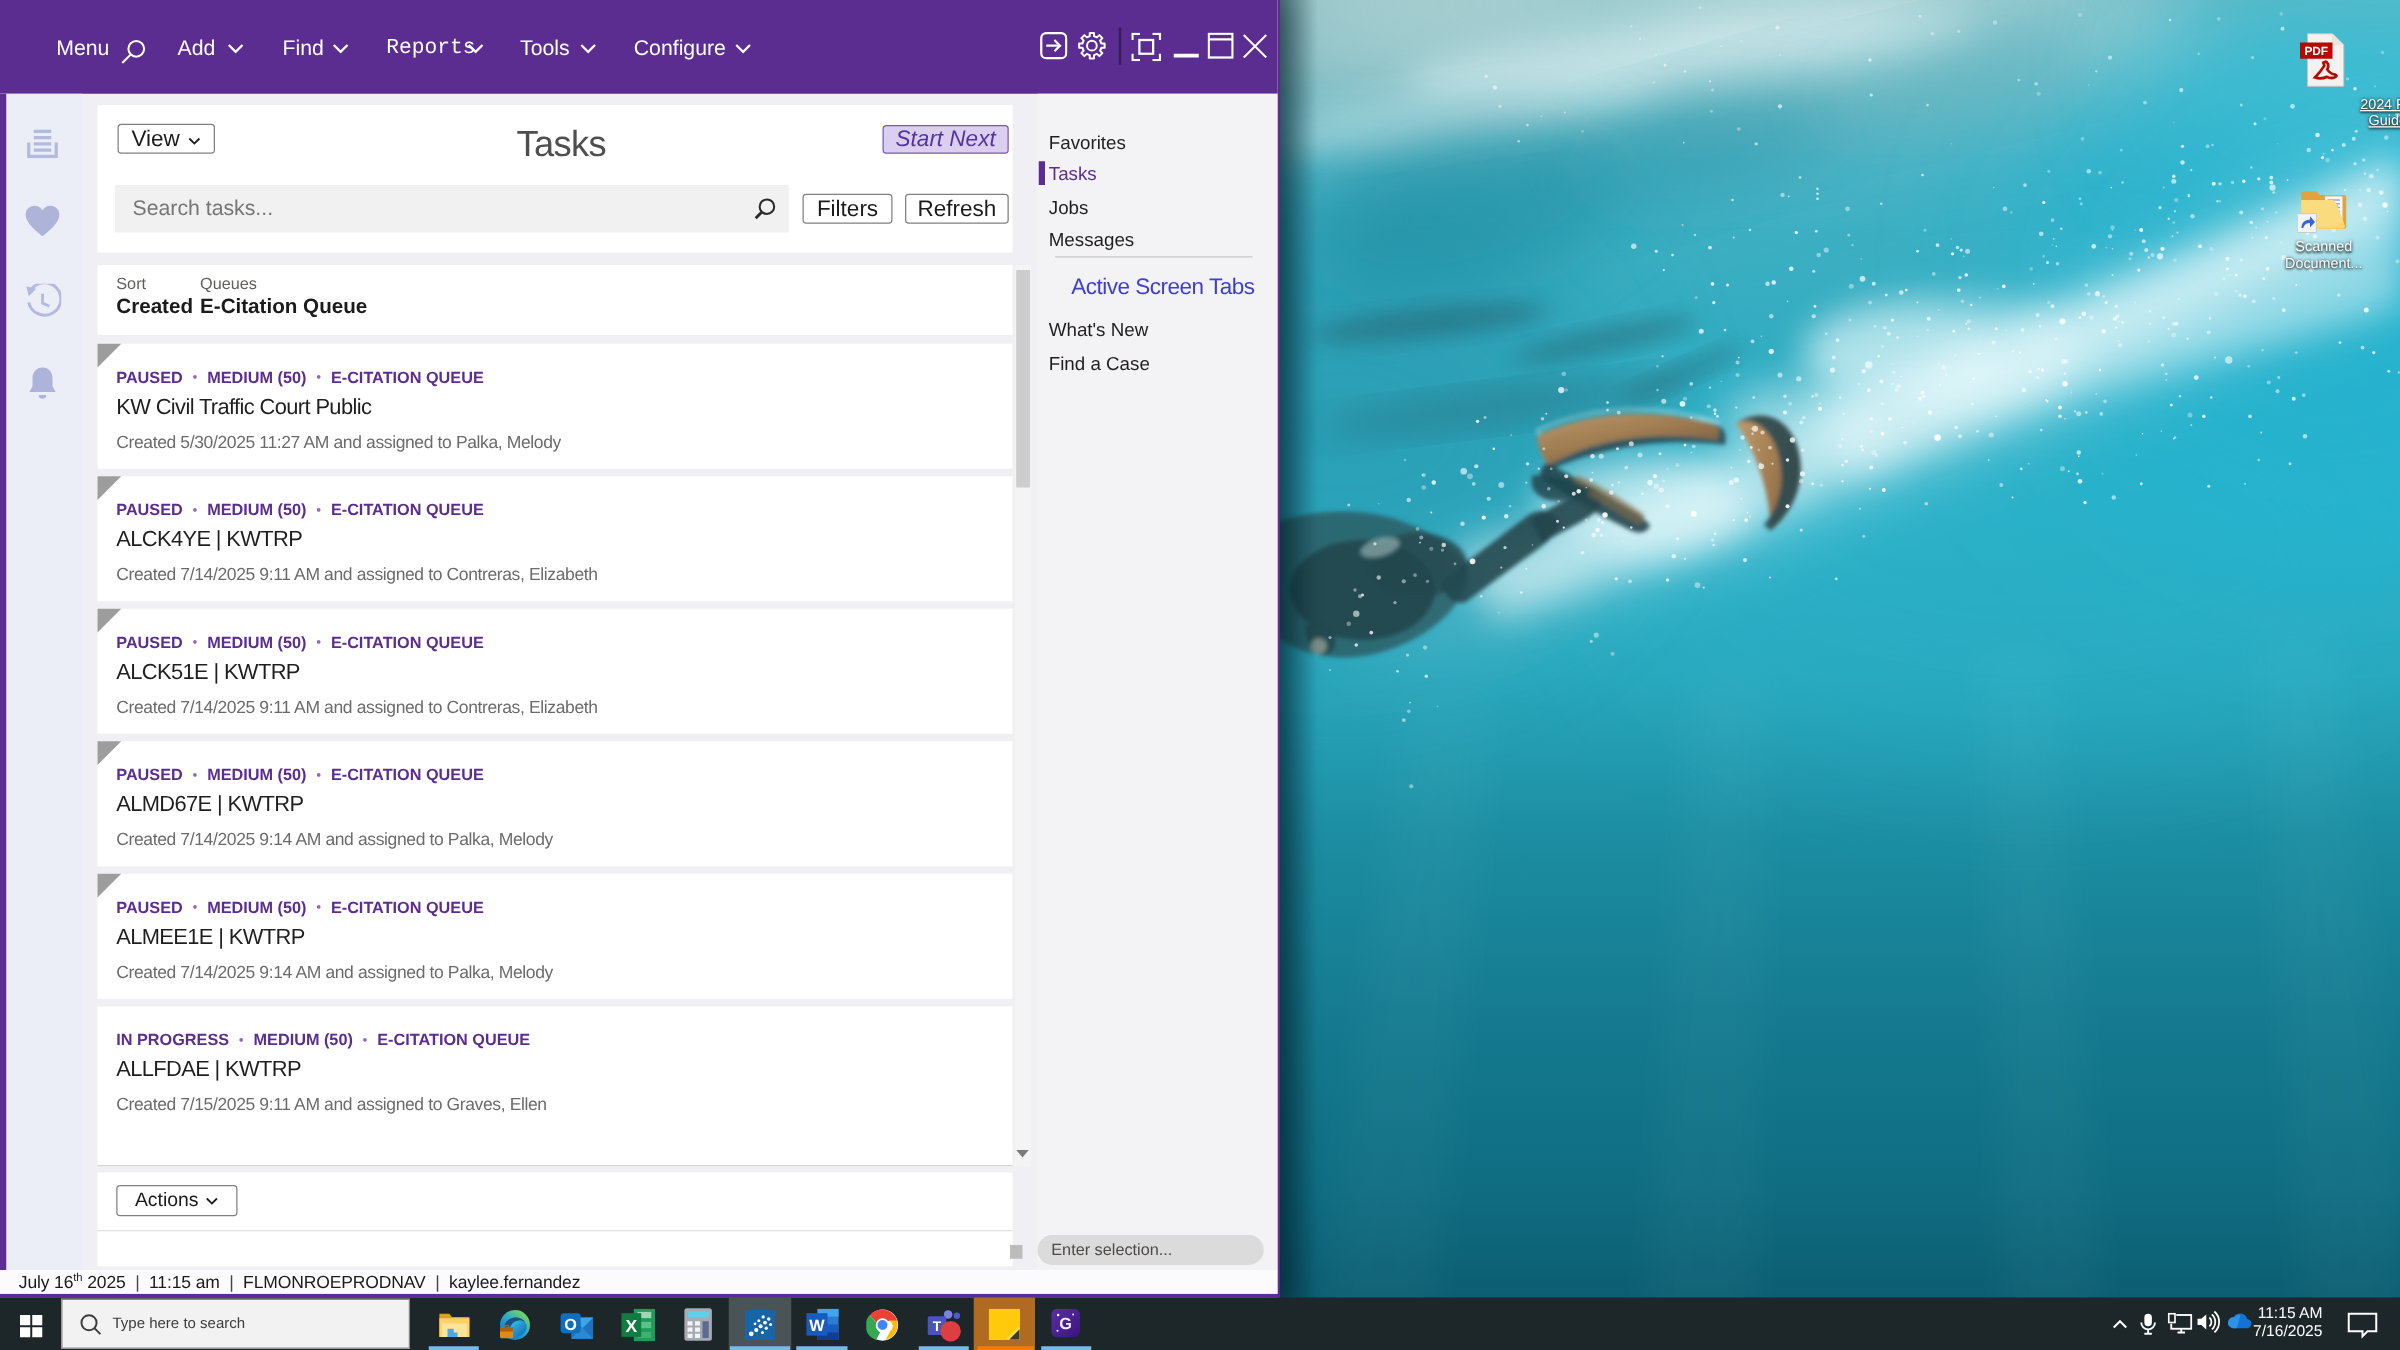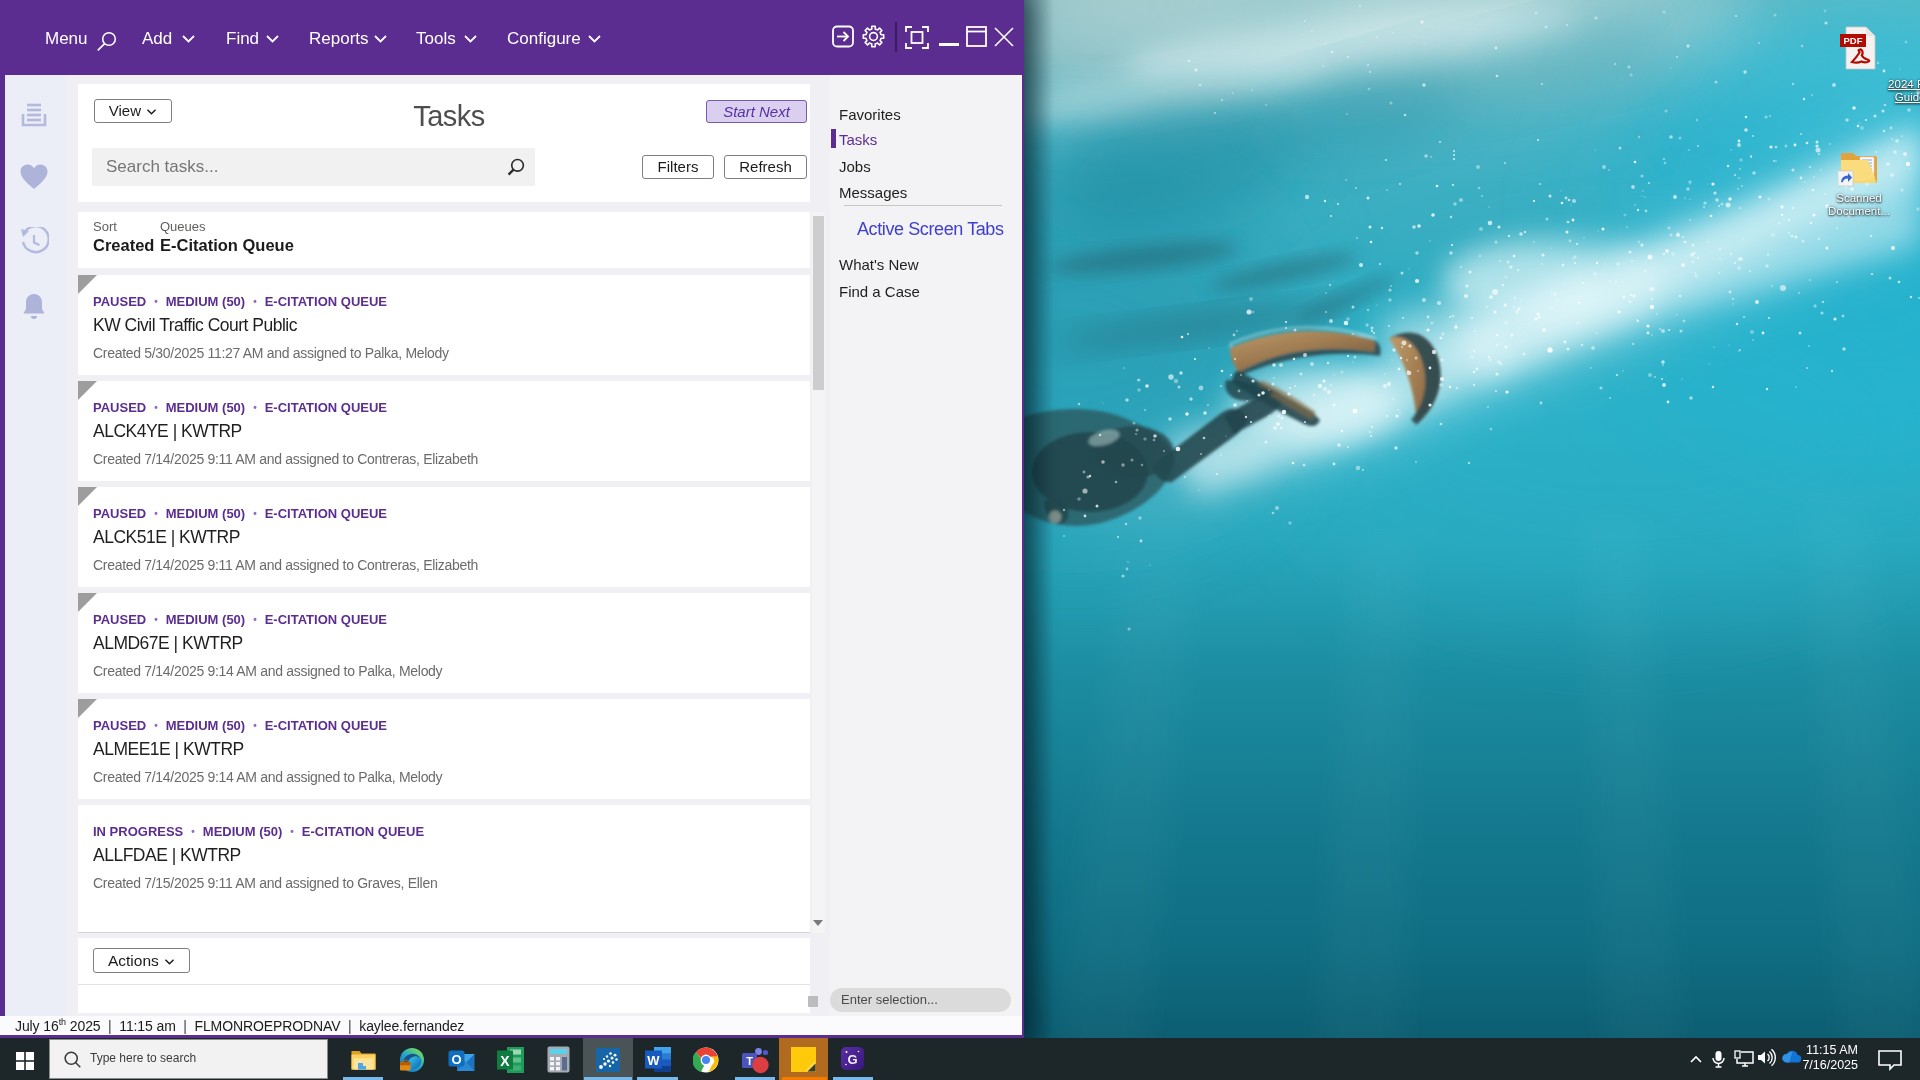--- a/index.html
+++ b/index.html
@@ -21,21 +21,21 @@
   #titlebar { left:0; top:0; width:1022px; height:75px; background:#5c2d91; color:#fff; }
   .menuitem { position:absolute; top:29px; font-size:17px; color:#fff; }
   #rail { left:0; top:75px; width:66px; height:941px; background:#ebedf7; border-left:5px solid #5c2d91; }
   .railic { position:absolute; left:14px; color:#b4bade; }
 
   #rpanel { left:830px; top:75px; width:192px; height:941px; background:#f3f2f4; }
   .rpitem { position:absolute; left:9px; font-size:15px; color:#201f1e; }
 
   .panel { position:absolute; background:#fff; }
   .btn { position:absolute; background:#fff; border:1px solid #808080; border-radius:3px;
-         font-size:15px; color:#1b1b1b; text-align:center; }
+         font-size:18px; color:#1b1b1b; text-align:center; }
 
   .card { position:absolute; left:78px; width:732px; background:#fff; }
   .fold { position:absolute; left:0; top:0; width:0; height:0;
           border-top:19px solid #9d9d9d; border-right:19px solid transparent; }
   .cstatus { position:absolute; left:15px; top:19px; font-size:13px; font-weight:bold;
              color:#5c2d91; }
   .cdot { color:#9068c0; font-size:10px; padding:0 8px; vertical-align:1px; }
   .ctitle { position:absolute; left:15px; top:40px; font-size:17.5px; letter-spacing:-0.5px; color:#1f1f1f; }
   .ccreated { position:absolute; left:15px; top:70px; font-size:14px; letter-spacing:-0.3px; color:#6b6b6b; }
 
@@ -878,21 +878,21 @@
           <line x1="8.6" y1="12.6" x2="1.8" y2="19.4" stroke="#fff" stroke-width="1.6"></line>
         </svg>
       <span class="menuitem" style="left:142px;">Add</span>
       <svg class="abs" style="left:181px; top:34px;" width="15" height="10" viewBox="0 0 15 10">
           <path d="M2 2 L7.5 7.5 L13 2" stroke="#fff" stroke-width="1.8" fill="none"></path>
         </svg>
       <span class="menuitem" style="left:226px;">Find</span>
       <svg class="abs" style="left:265px; top:34px;" width="15" height="10" viewBox="0 0 15 10">
           <path d="M2 2 L7.5 7.5 L13 2" stroke="#fff" stroke-width="1.8" fill="none"></path>
         </svg>
-      <span class="menuitem" style="left:309px;">Reports</span>
+      <span class="menuitem" style="left:309px;font-family:Liberation Mono, monospace;">Reports</span>
       <svg class="abs" style="left:373px; top:34px;" width="15" height="10" viewBox="0 0 15 10">
           <path d="M2 2 L7.5 7.5 L13 2" stroke="#fff" stroke-width="1.8" fill="none"></path>
         </svg>
       <span class="menuitem" style="left:416px;">Tools</span>
       <svg class="abs" style="left:463px; top:34px;" width="15" height="10" viewBox="0 0 15 10">
           <path d="M2 2 L7.5 7.5 L13 2" stroke="#fff" stroke-width="1.8" fill="none"></path>
         </svg>
       <span class="menuitem" style="left:507px;">Configure</span>
       <svg class="abs" style="left:587px; top:34px;" width="15" height="10" viewBox="0 0 15 10">
           <path d="M2 2 L7.5 7.5 L13 2" stroke="#fff" stroke-width="1.8" fill="none"></path>
@@ -960,21 +960,21 @@
       </div>
     </div>
     <div id="mainarea" class="abs" style="left:0; top:0; width:1022px; height:1016px;">
 
       <div class="panel" style="left:78px; top:84px; width:732px; height:118px;">
         <div class="btn" style="left:16px; top:15px; width:78px; height:24px; line-height:22px;">View <svg width="11" height="8" viewBox="0 0 15 10" style="margin-left:1px;">
               <path d="M2 2 L7.5 7.5 L13 2" stroke="#1b1b1b" stroke-width="2" fill="none"></path>
             </svg></div>
         <div class="abs" style="left:271px; top:16px; width:200px; text-align:center; font-size:29px; letter-spacing:-0.5px; font-weight:300; color:#4e4e4e;">Tasks</div>
         <div class="btn" style="left:628px; top:16px; width:101px; height:23px; line-height:21px; background:#dacfef; border:1px solid #7a5ab0; color:#5732a2;font-style:italic;">Start Next</div>
-        <div class="abs" style="left:14px; top:64px; width:443px; height:38px; background:#f1f1f1;">
+        <div class="abs" style="left:14px; top:64px; width:539px; height:38px; background:#f1f1f1;">
           <span class="abs" style="left:14px; top:9px; font-size:17px; color:#767676;">Search tasks...</span>
           <svg class="abs" style="right:9px; top:9px;" width="20" height="20" viewBox="0 0 22 22">
               <circle cx="12.7" cy="9.2" r="6.4" fill="none" stroke="#2b2b2b" stroke-width="1.8"></circle>
               <line x1="8.2" y1="13.9" x2="2.8" y2="19.3" stroke="#2b2b2b" stroke-width="2.6"></line>
             </svg>
         </div>
         <div class="btn" style="left:564px; top:71px; width:72px; height:24px; line-height:22px;">Filters</div>
         <div class="btn" style="left:646px; top:71px; width:83px; height:24px; line-height:22px;">Refresh</div>
       </div>
 

